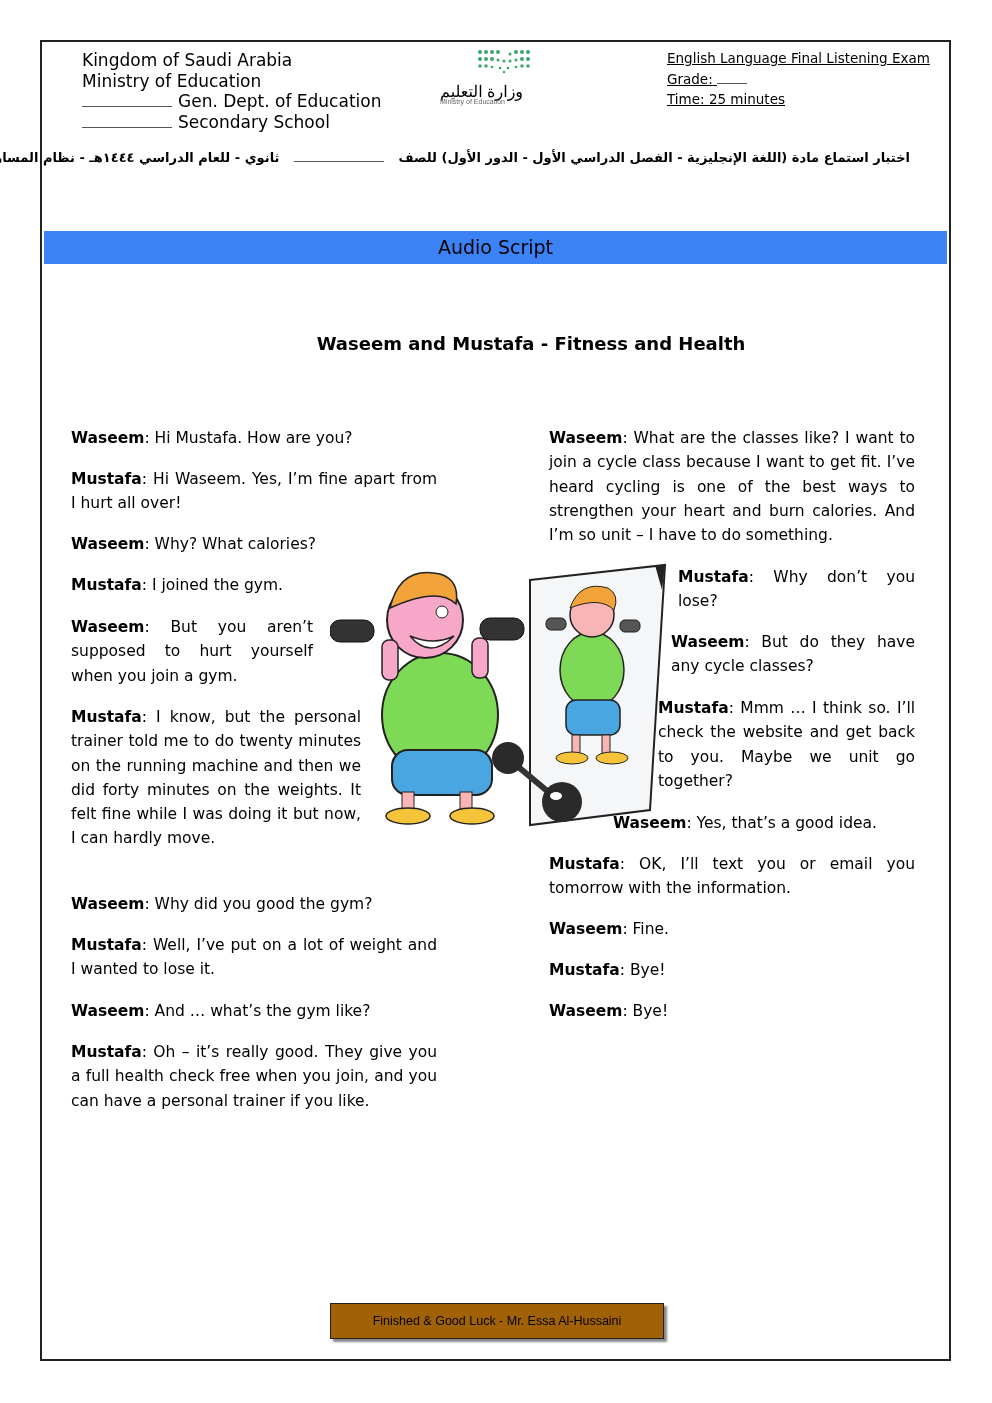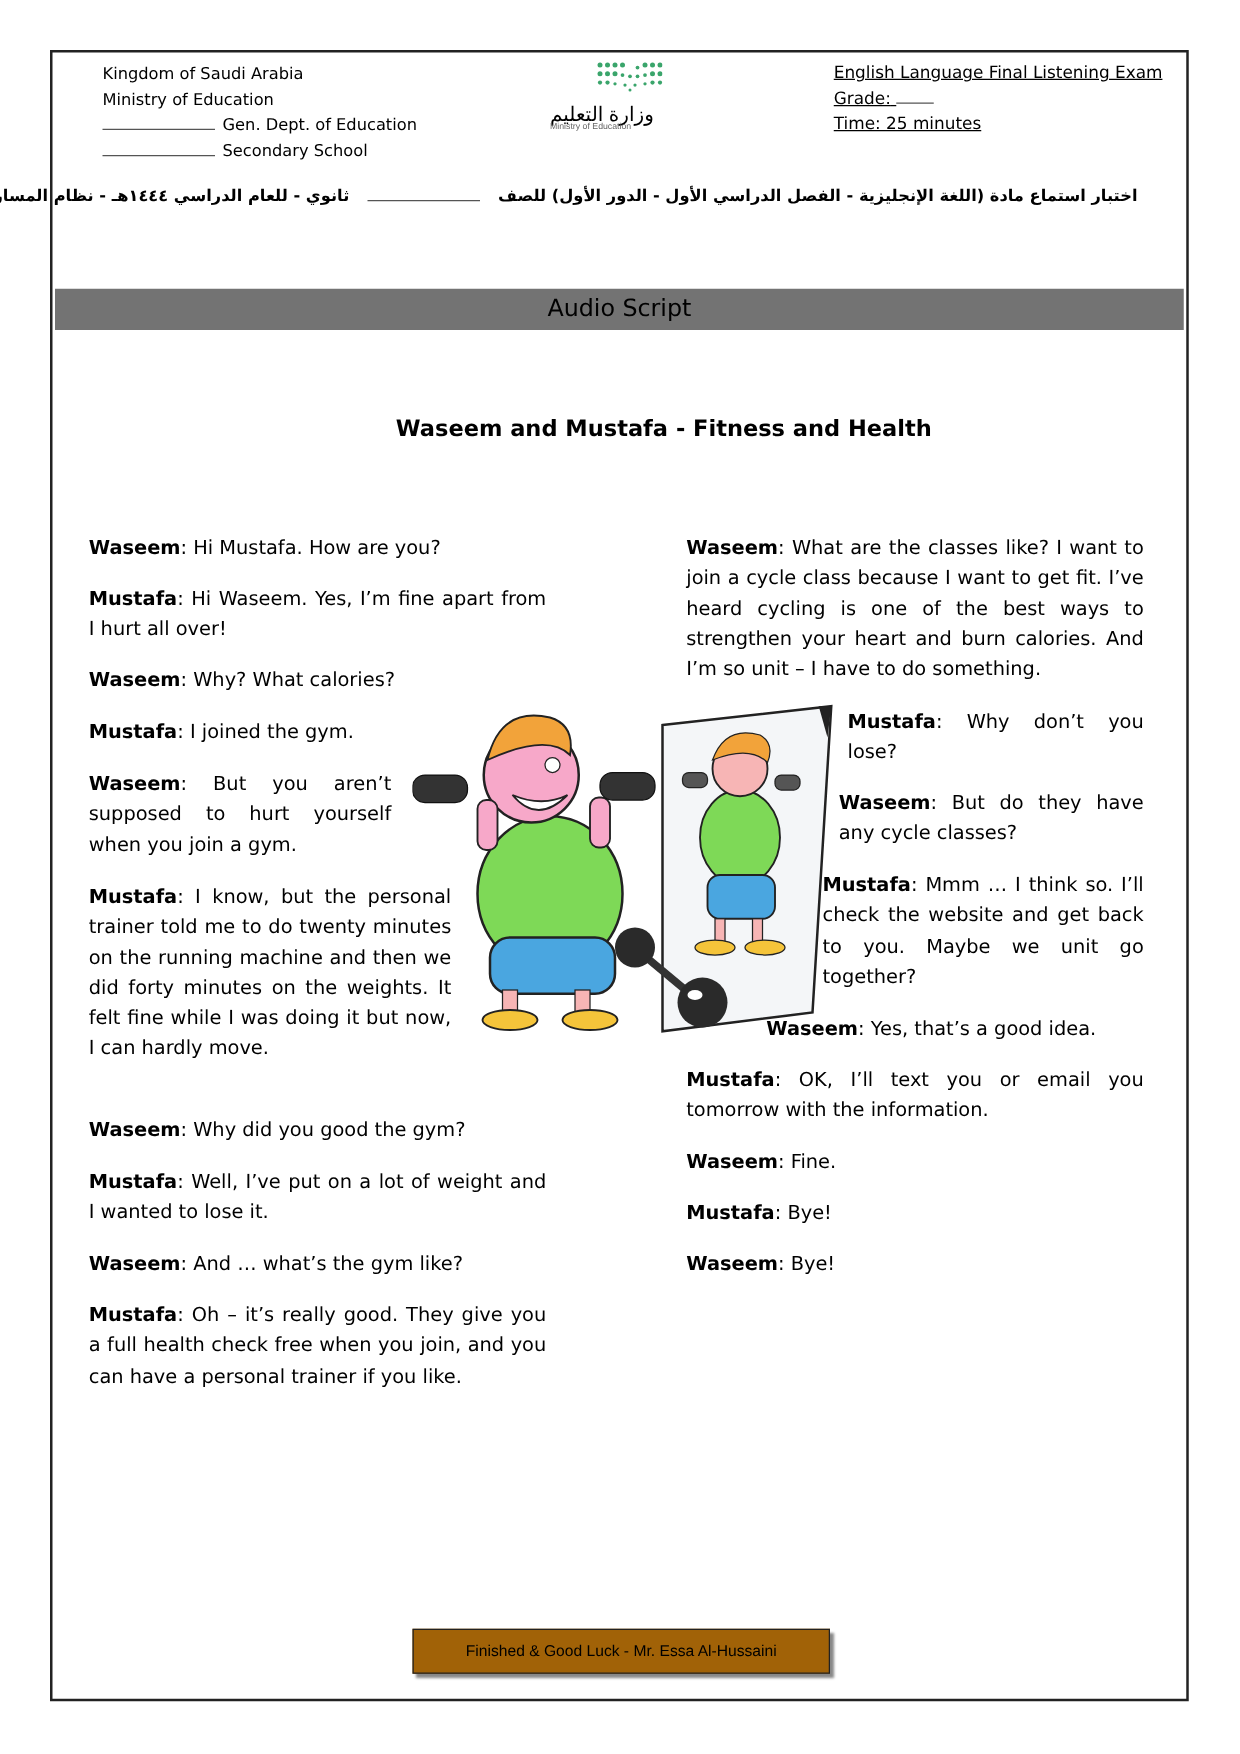--- a/index.html
+++ b/index.html
@@ -1,27 +1,27 @@
 <!DOCTYPE html>
 <html><head>
 <meta charset="utf-8">
 <style>
   html, body { margin: 0; padding: 0; background: #ffffff; }
   body { width: 992px; height: 1403px; position: relative; font-family: "Liberation Sans", sans-serif; color: #000; }
   .page-frame { position: absolute; left: 40px; top: 40px; width: 911px; height: 1321px; border: 2px solid #222; box-sizing: border-box; }
-  .hdr-left { position: absolute; left: 82px; top: 50px; font-family: "DejaVu Sans", sans-serif; font-size: 13px; line-height: 20.5px; }
+  .hdr-left { position: absolute; left: 82px; top: 50px; font-family: "DejaVu Sans", sans-serif; font-size: 17px; line-height: 20.5px; }
   .hdr-right { position: absolute; left: 667px; top: 48px; font-family: "DejaVu Sans", sans-serif; font-size: 13.5px; line-height: 20.5px; text-decoration: underline; }
   .blank { display: inline-block; border-bottom: 1px solid #555; vertical-align: baseline; height: 10px; }
   .blank.long { width: 90px; margin-right: 6px; }
   .blank.short { width: 30px; }
   .logo { position: absolute; left: 438px; top: 48px; width: 92px; height: 62px; }
   .logo-ar { position: absolute; left: 440px; top: 82px; font-size: 16px; color: #000000; }
   .logo-en { position: absolute; left: 440px; top: 98px; font-size: 7px; color: #666; }
   .arabic-line { position: absolute; right: 82px; top: 150px; font-size: 13px; font-weight: bold; direction: rtl; font-family: "DejaVu Sans", sans-serif; white-space: nowrap; }
-  .banner { position: absolute; left: 44px; top: 231px; width: 903px; height: 33px; background: #737373; text-align: center; font-family: "DejaVu Sans", sans-serif; font-size: 19px; line-height: 33px; }
+  .banner { position: absolute; left: 44px; top: 231px; width: 903px; height: 33px; background: #3b82f6; text-align: center; font-family: "DejaVu Sans", sans-serif; font-size: 19px; line-height: 33px; }
   .title { position: absolute; left: 0; width: 992px; top: 333px; text-align: center; font-family: "DejaVu Sans", sans-serif; font-weight: bold; font-size: 18px; padding-left: 35px; }
   .para { position: absolute; font-family: "DejaVu Sans", sans-serif; font-size: 15.5px; line-height: 24.3px; text-align: justify; }
   .para b { font-weight: bold; }
   .illus { position: absolute; left: 330px; top: 560px; width: 340px; height: 275px; }
   .footer-box { position: absolute; left: 330px; top: 1303px; width: 332px; height: 34px; border: 1.5px solid #222; background: #a16207; box-shadow: 3px 3px 2px #888; text-align: center; font-size: 12.5px; line-height: 34px; }
 </style>
 </head>
 <body>
 
 <div class="page-frame"></div>

